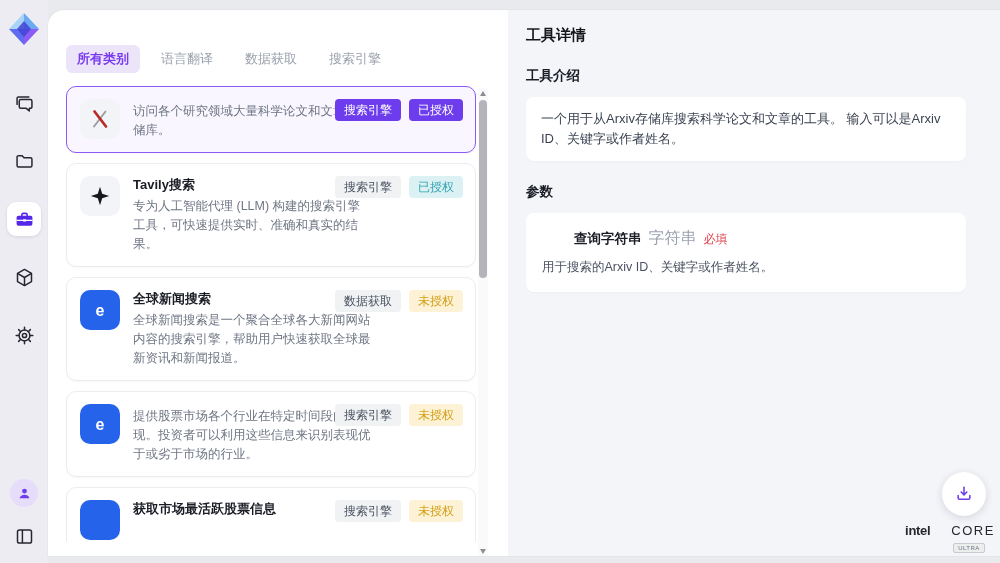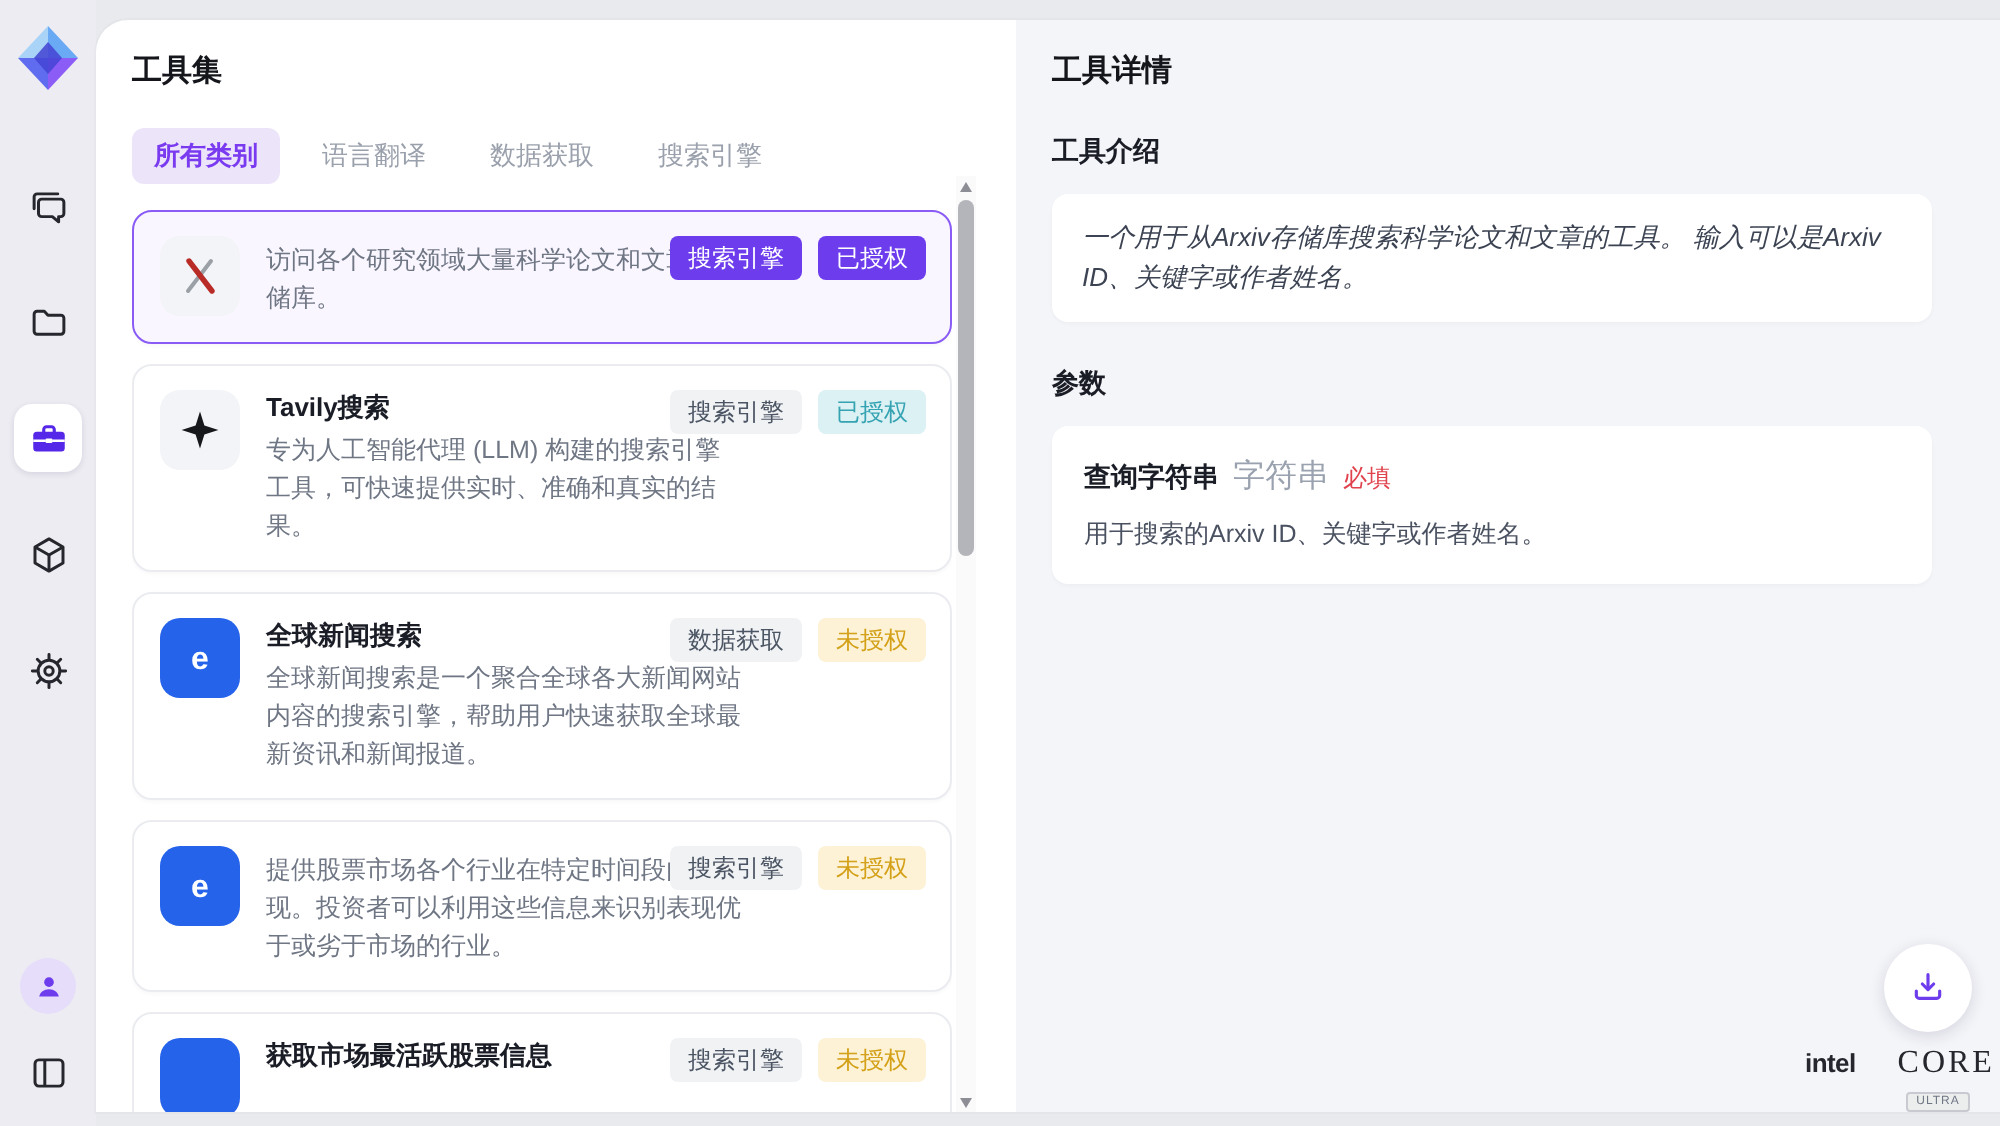--- a/index.html
+++ b/index.html
@@ -58,38 +58,38 @@
   .sb-arrow.up::after   { content:""; border-left:3.5px solid transparent; border-right:3.5px solid transparent; border-bottom:5px solid #8d8d96; }
   .sb-arrow.down::after { content:""; border-left:3.5px solid transparent; border-right:3.5px solid transparent; border-top:5px solid #8d8d96; }
   .sb-track { flex:1; width:10px; position:relative; }
   .sb-thumb { position:absolute; top:2px; left:1px; width:8px; height:178px; border-radius:4px; background:#b4b4bb; cursor:pointer; }
 
   
   .detail-col { flex:1; background:#f4f5f8; padding:16px 34px 0 18px; position:relative; }
   .detail-h1 { font-size:15px; font-weight:bold; color:#15161c; }
   .section-h { margin-top:22px; font-size:13.5px; font-weight:bold; color:#1a1d26; }
   .white-box { margin-top:12px; background:#ffffff; border-radius:8px; padding:12px 15px;
-               font-size:13px; color:#3c4352; line-height:20px; box-shadow:0 1px 2px rgba(20,20,40,.03);font-style:italic; }
+               font-size:13px; color:#3c4352; line-height:20px; box-shadow:0 1px 2px rgba(20,20,40,.03); }
   .param-box { margin-top:12px; background:#ffffff; border-radius:8px; padding:15px 16px;
                box-shadow:0 1px 2px rgba(20,20,40,.03); }
-  .param-head { display:flex; align-items:baseline; gap:7px; }
+  .param-head { display:flex; align-items:baseline; gap:7px;margin-left:32px; }
   .param-name { font-size:13.5px; font-weight:bold; color:#1a1d26; }
   .param-type { font-size:16px; color:#9aa2af; }
   .param-req  { font-size:12px; color:#e0434d; }
   .param-desc { margin-top:9px; font-size:12.5px; color:#4a5160; line-height:19px; }
 
   
   .fab { position:absolute; right:14px; top:472px; width:44px; height:44px; border-radius:50%;
          background:#ffffff; box-shadow:0 2px 8px rgba(30,20,80,.14); display:flex; align-items:center;
          justify-content:center; cursor:pointer; }
   .fab svg { width:20px; height:20px; }
   .intel { position:absolute; right:10px; top:524px; width:80px; text-align:center; line-height:1; }
   .intel-row { display:flex; align-items:baseline; justify-content:center; gap:21px; color:#26262e; }
   .intel-brand { font-size:13px; font-weight:bold; letter-spacing:-.3px; }
-  .intel-prod { font-size:16px; letter-spacing:1.5px; font-weight:normal; text-transform:uppercase;font-family:Liberation Serif, serif; }
+  .intel-prod { font-size:13px; letter-spacing:1.5px; font-weight:normal; text-transform:uppercase; }
   .intel-tier { display:inline-block; margin:3px 0 0 38px; font-size:6px; letter-spacing:.5px; color:#6f7684;
                 border:1px solid #c9cad1; background:#eceded; border-radius:2px; padding:1px 4px; text-transform:uppercase; }
 </style>
 </head>
 <body>
 
 <div class="rail">
   <svg class="logo" viewBox="0 0 34 34">
     <polygon points="17,1 2,17 17,17" fill="#a9d4f8"></polygon>
     <polygon points="17,1 32,17 17,17" fill="#6aa9f4"></polygon>
@@ -144,21 +144,20 @@
         <rect x="4" y="4.5" width="16" height="15" rx="2.2"></rect>
         <line x1="9.6" y1="4.5" x2="9.6" y2="19.5"></line>
       </svg>
     </div>
   </div>
 </div>
 
 <div class="panel">
 
   <div class="list-col">
-    <div class="page-h1">工具集</div>
 
     <div class="tabs">
       <div class="tab active">所有类别</div>
       <div class="tab">语言翻译</div>
       <div class="tab">数据获取</div>
       <div class="tab">搜索引擎</div>
     </div>
 
     <div class="cards">
 

